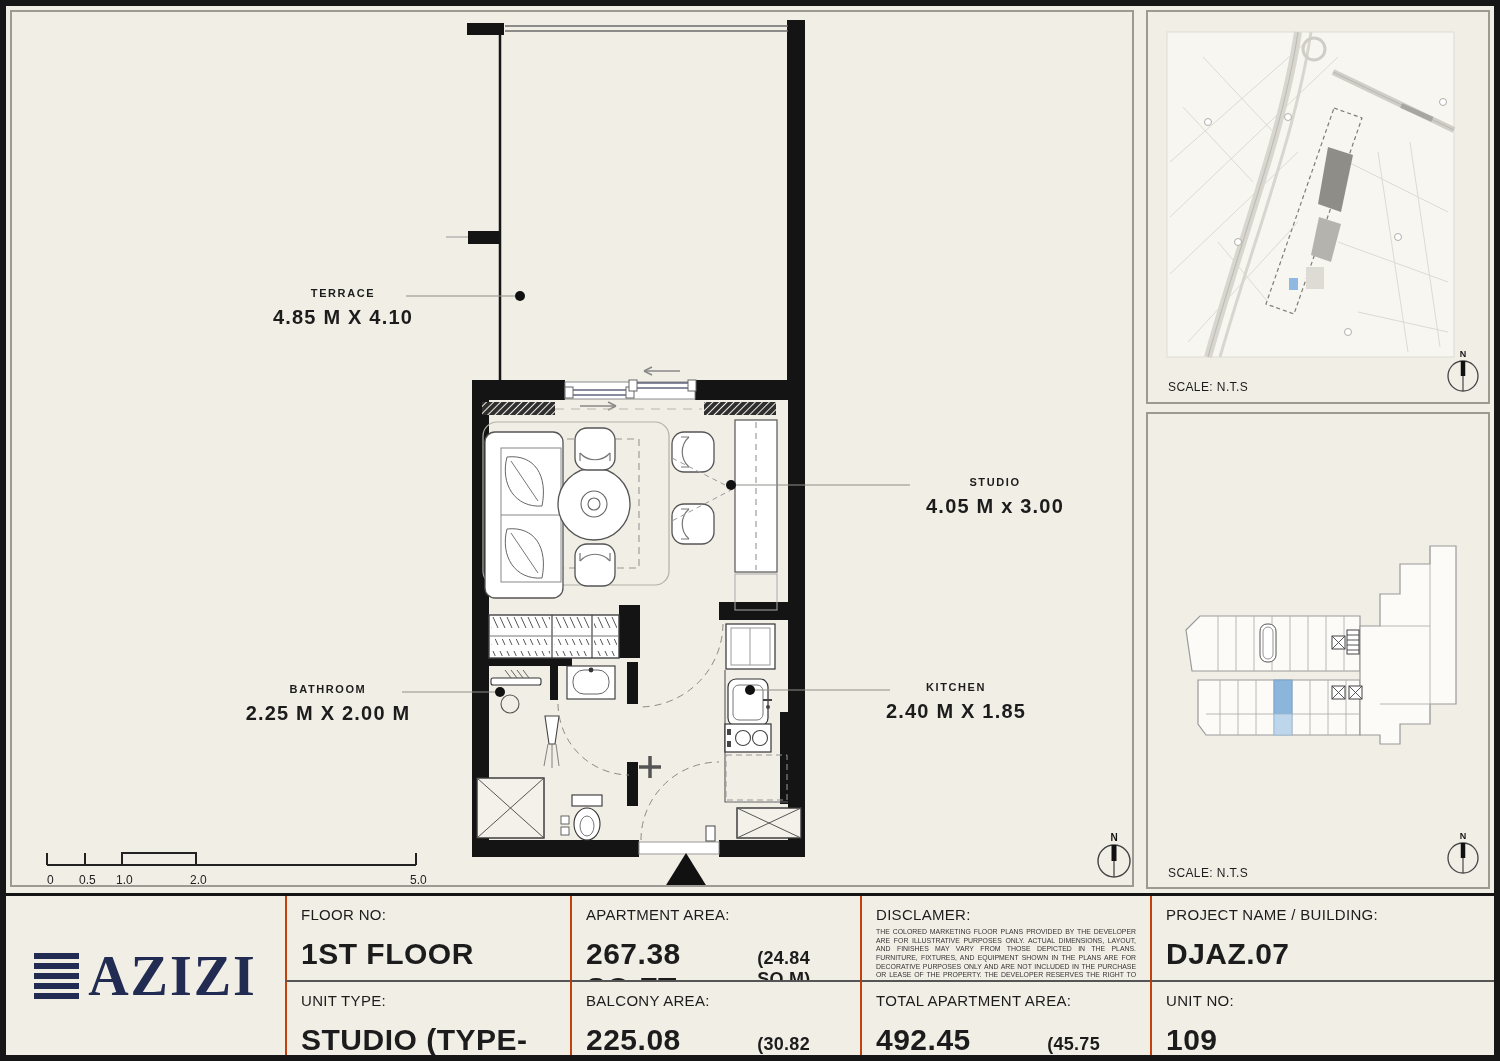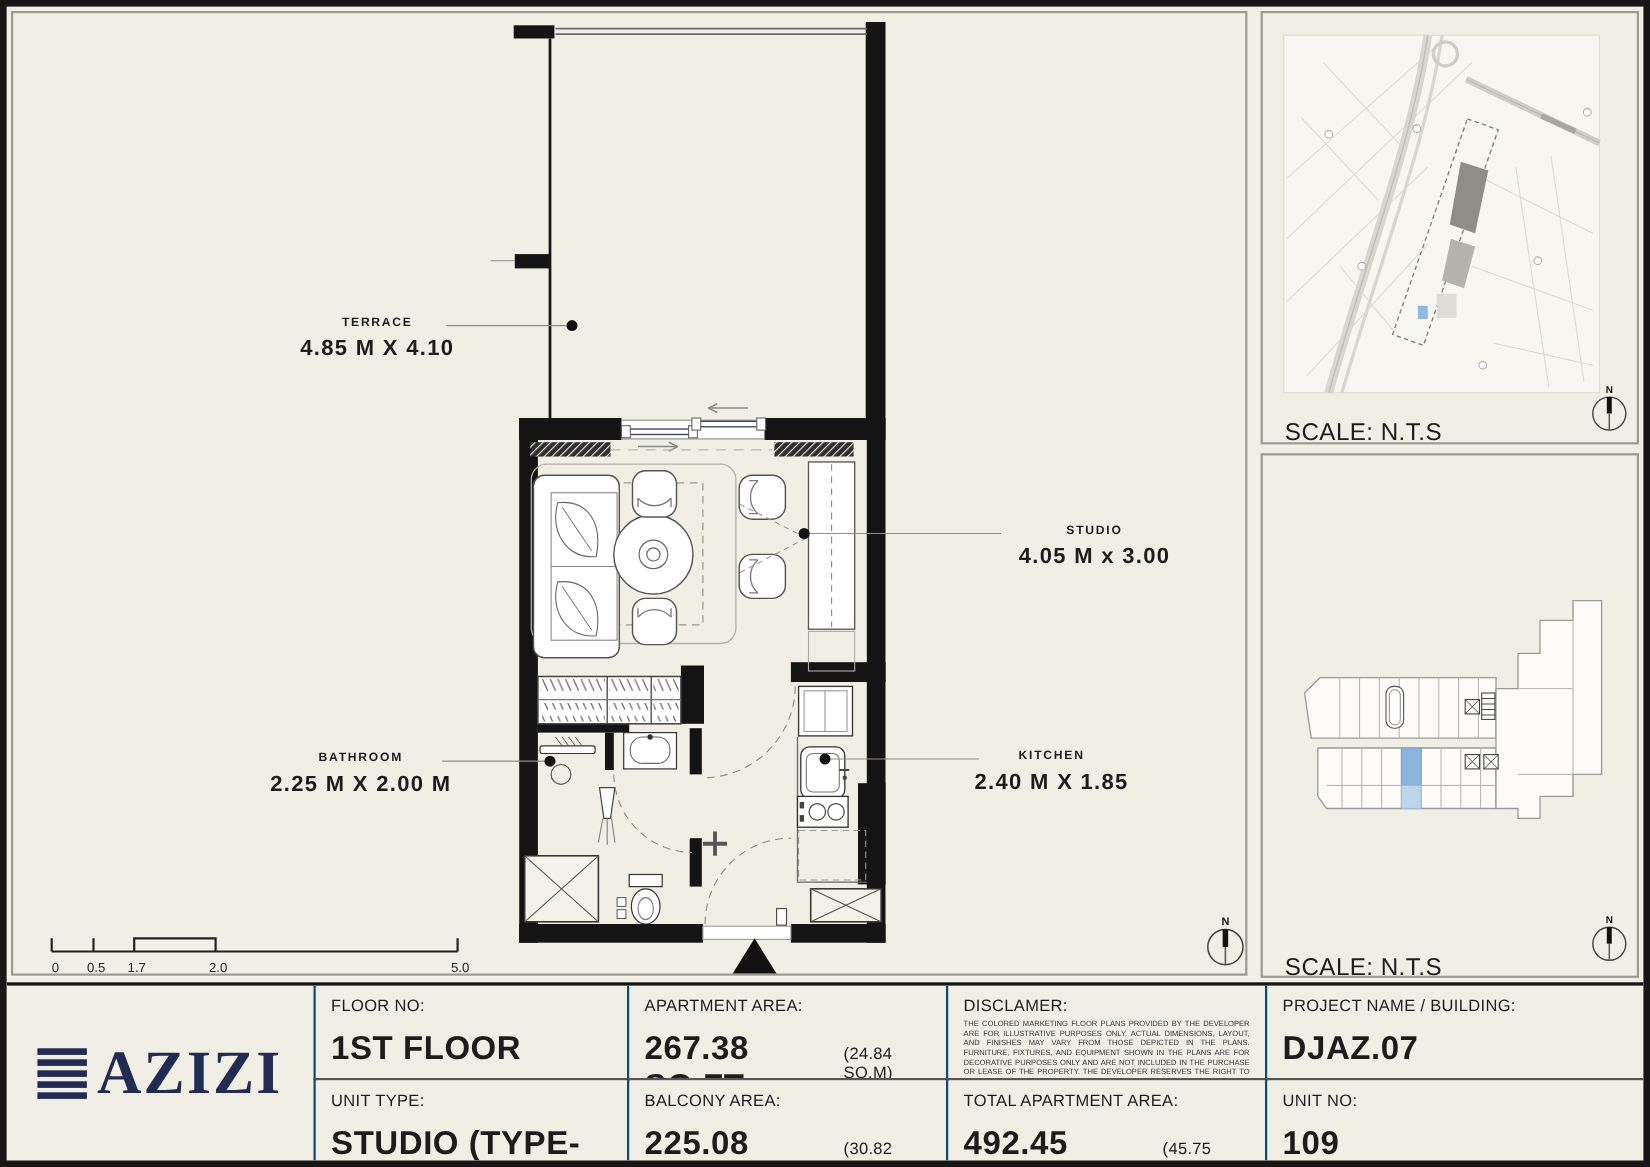--- a/index.html
+++ b/index.html
@@ -4,37 +4,37 @@
 <style>
   html,body{margin:0;padding:0;background:#ffffff;}
   .page{position:relative;width:1500px;height:1061px;box-sizing:border-box;
         border:6px solid #161616;background:#f1eee6;overflow:hidden;
         font-family:"Liberation Sans",sans-serif;color:#1c1c1c;}
   .panel{position:absolute;box-sizing:border-box;border:2px solid #9c9a93;background:transparent;}
   .plan-panel{left:4px;top:4px;width:1124px;height:877px;}
   .map-panel{left:1140px;top:4px;width:344px;height:394px;}
   .key-panel{left:1140px;top:406px;width:344px;height:477px;}
   .panel svg.fill{position:absolute;left:0;top:0;}
-  .scale-note{position:absolute;left:20px;font-size:22px;letter-spacing:.4px;color:#1c1c1c;}
+  .scale-note{position:absolute;left:20px;font-size:12px;letter-spacing:.4px;color:#1c1c1c;}
   .compass{position:absolute;}
   .room-label{position:absolute;text-align:center;line-height:1.55;}
   .room-label .rn{font-size:11px;font-weight:bold;letter-spacing:1.6px;}
   .room-label .rd{font-size:20px;font-weight:bold;letter-spacing:1.2px;}
   .tick-label{position:absolute;font-size:12px;color:#222;}
   
   .infotable{position:absolute;left:0;right:0;top:887px;bottom:0;display:grid;
              grid-template-columns:279px 285px 290px 290px 1fr;grid-template-rows:84px 1fr;
              border-top:3px solid #141414;}
-  .cell{box-sizing:border-box;border-left:2px solid #0c4a6e;padding:10px 14px;position:relative;overflow:hidden;}
+  .cell{box-sizing:border-box;border-left:2px solid #c2410c;padding:10px 14px;position:relative;overflow:hidden;}
   .cell.firstcol{border-left:none;grid-row:1/3;display:flex;align-items:center;justify-content:center;}
   .cell.row2{border-top:2px solid #555;}
   .cl{font-size:15px;letter-spacing:.3px;}
   .cv{margin-top:14px;display:flex;align-items:baseline;}
   .cv .val{font-size:30px;font-weight:bold;letter-spacing:.5px;}
-  .cv .met{font-size:15px;font-weight:normal;margin-left:12px;letter-spacing:.3px;}
+  .cv .met{font-size:18px;font-weight:bold;margin-left:12px;letter-spacing:.3px;}
   .disc-body{margin-top:5px;font-size:6.9px;line-height:1.25;color:#333;max-width:272px;text-align:justify;}
   
   .logo{display:flex;align-items:center;gap:9px;}
   .logo-bars{display:flex;flex-direction:column;gap:4px;}
   .logo-bars span{display:block;width:45px;height:6px;background:#222c52;}
   .logo-word{font-family:"Liberation Serif",serif;font-weight:bold;font-size:56px;
              color:#222c52;letter-spacing:2px;line-height:1;}
 </style>
 </head>
 <body>
@@ -245,21 +245,21 @@
         <line x1="45" y1="863" x2="414" y2="863"></line>
         <line x1="45" y1="863" x2="45" y2="851"></line>
         <line x1="83" y1="863" x2="83" y2="851"></line>
         <path d="M120,863 L120,851 L194,851 L194,863"></path>
         <line x1="414" y1="863" x2="414" y2="851"></line>
       </g>
     </svg>
 
     <span class="tick-label" style="left:35px;top:861px">0</span>
     <span class="tick-label" style="left:67px;top:861px">0.5</span>
-    <span class="tick-label" style="left:104px;top:861px">1.7</span>
+    <span class="tick-label" style="left:104px;top:861px">1.0</span>
     <span class="tick-label" style="left:178px;top:861px">2.0</span>
     <span class="tick-label" style="left:398px;top:861px">5.0</span>
   </div>
 
   <div class="room-label" style="left:262px;top:279px;width:150px">
     <div class="rn">TERRACE</div>
     <div class="rd">4.85 M X 4.10</div>
   </div>
   <div class="room-label" style="left:909px;top:468px;width:160px">
     <div class="rn">STUDIO</div>

